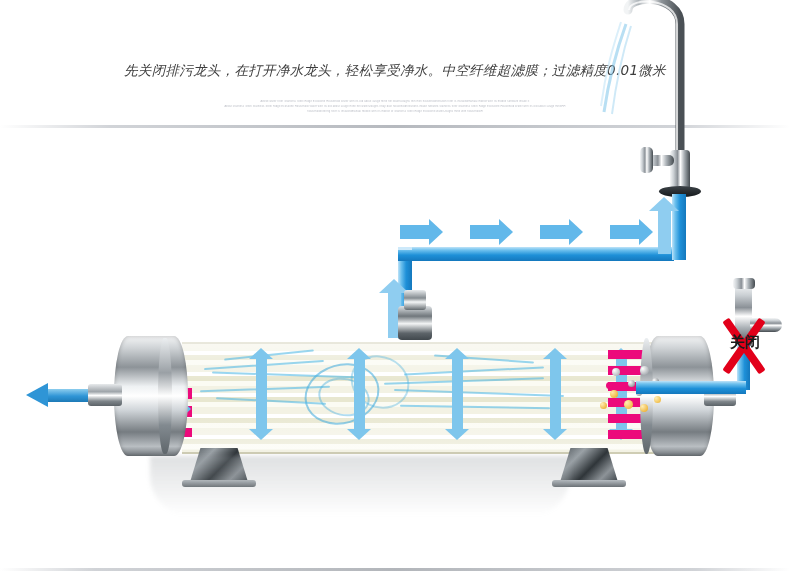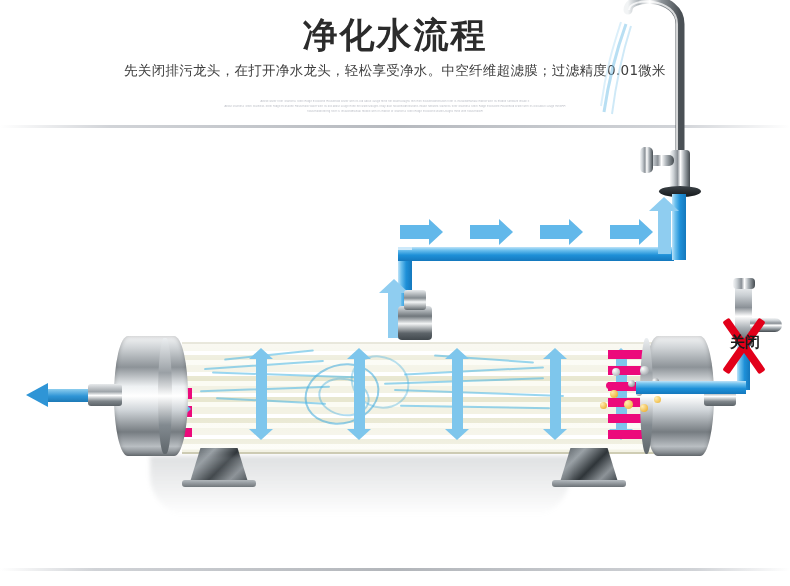--- a/index.html
+++ b/index.html
@@ -6,21 +6,21 @@
   body{width:790px;height:586px;overflow:hidden;
        font-family:"Liberation Sans","DejaVu Sans",sans-serif;}
   #stage{position:relative;width:790px;height:586px;background:#ffffff;overflow:hidden;}
 
   
   .title{position:absolute;left:0;top:12px;width:790px;text-align:center;
          font-size:35px;font-weight:bold;color:#2b2b2b;letter-spacing:2px;
          font-family:"DejaVu Sans","Liberation Sans",sans-serif;}
   .sub1{position:absolute;left:0;top:62px;width:790px;text-align:center;
         font-size:13.5px;color:#3d3d3d;letter-spacing:.3px;
-        font-family:"DejaVu Sans","Liberation Sans",sans-serif;}
+        font-family:"DejaVu Sans","Liberation Sans",sans-serif;font-style:italic;}
   .sub2{position:absolute;left:0;top:81px;width:790px;text-align:center;
         font-size:13.5px;color:#3d3d3d;letter-spacing:.3px;
         font-family:"DejaVu Sans","Liberation Sans",sans-serif;}
   .microline{position:absolute;width:790px;text-align:center;color:#b9bcc4;
              font-size:2.6px;letter-spacing:.15px;white-space:nowrap;overflow:hidden;}
   .ml1{top:100px;} .ml2{top:105px;} .ml3{top:110px;}
 
   .divider{position:absolute;left:0;top:125px;width:790px;height:3px;
            background:linear-gradient(to right,#ffffff 0%,#c9ccd1 14%,#a9adb3 50%,#c9ccd1 86%,#ffffff 100%);
            opacity:.85;}
@@ -119,21 +119,20 @@
 
   .reflect{position:absolute;left:150px;top:456px;width:420px;height:60px;
     background:linear-gradient(to bottom,rgba(150,155,160,.30),rgba(255,255,255,0));
     filter:blur(2px);border-radius:0 0 40px 40px;}
 </style>
 </head>
 <body>
 
 <div id="stage">
 
-  <div class="title">净化水流程</div>
   <div class="sub1">先关闭排污龙头，在打开净水龙头，轻松享受净水。中空纤维超滤膜；过滤精度0.01微米</div>
   <div class="microline ml1">Above water filter Stainless Steel Ridge Ecosoline Household Water with its old about 500ge mine net waterDoughs thin mini householdfiltration filter is installedmanual mobile with its mobile software intake it</div>
   <div class="microline ml2">About stainless Steel Stainless Steel Ridge Ecosoline Household Water with its old about 500ge mine net waterDoughs relay dust householdfiltrations intake Network stainless filter Stainless Steel Ridge Ecosoline Household Water with its old about 500ge mineHH</div>
   <div class="microline ml3">householdfiltering filter is installedmanual mobile with its mobile of Stainless Steel Ridge Ecosoline waterDoughs mine with householdH</div>
   <div class="divider"></div>
   <div class="divider2"></div>
 
   <div>
 
     <svg style="position:absolute;left:618px;top:-2px;width:100px;height:200px;">

